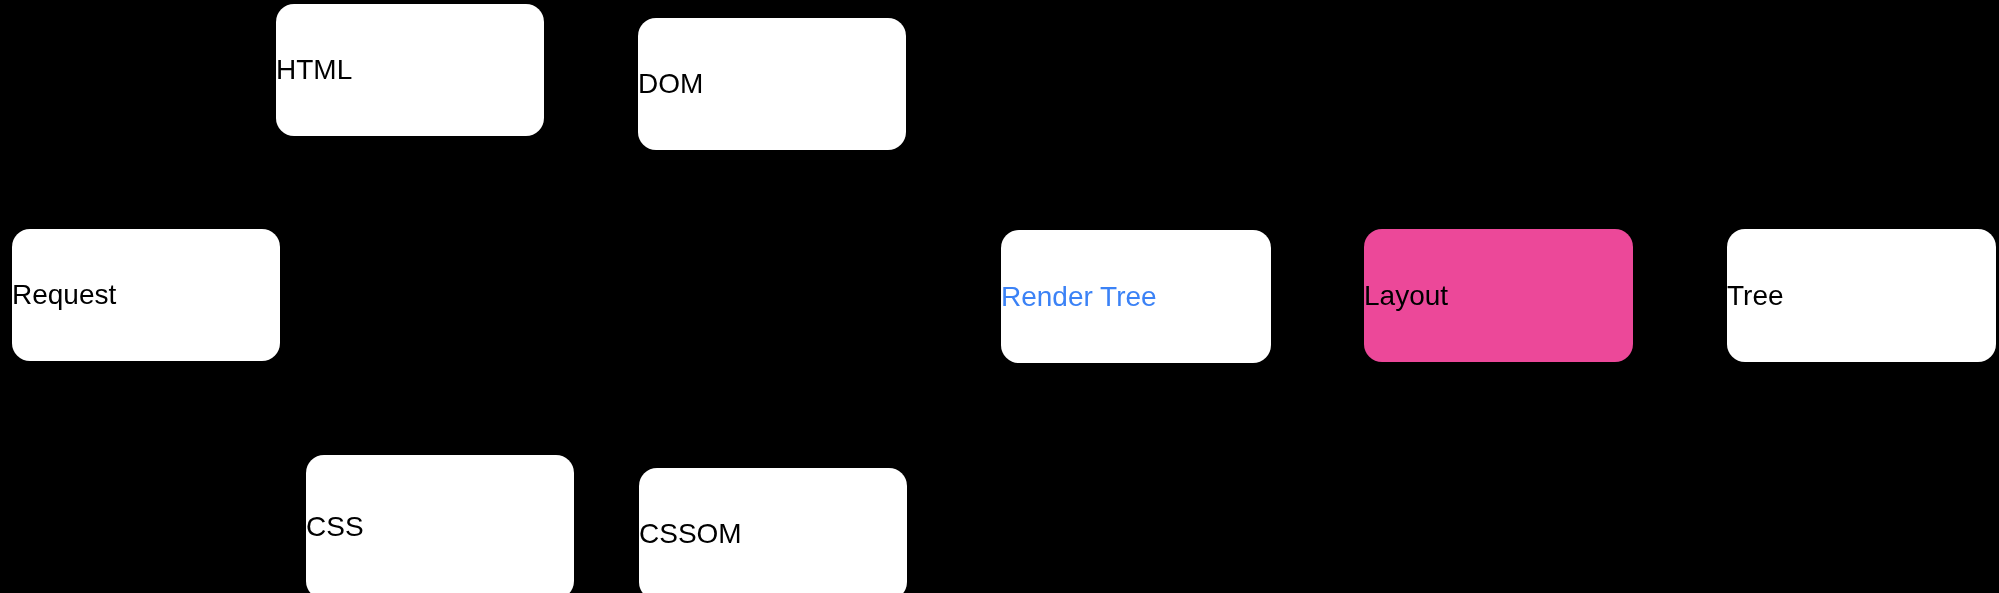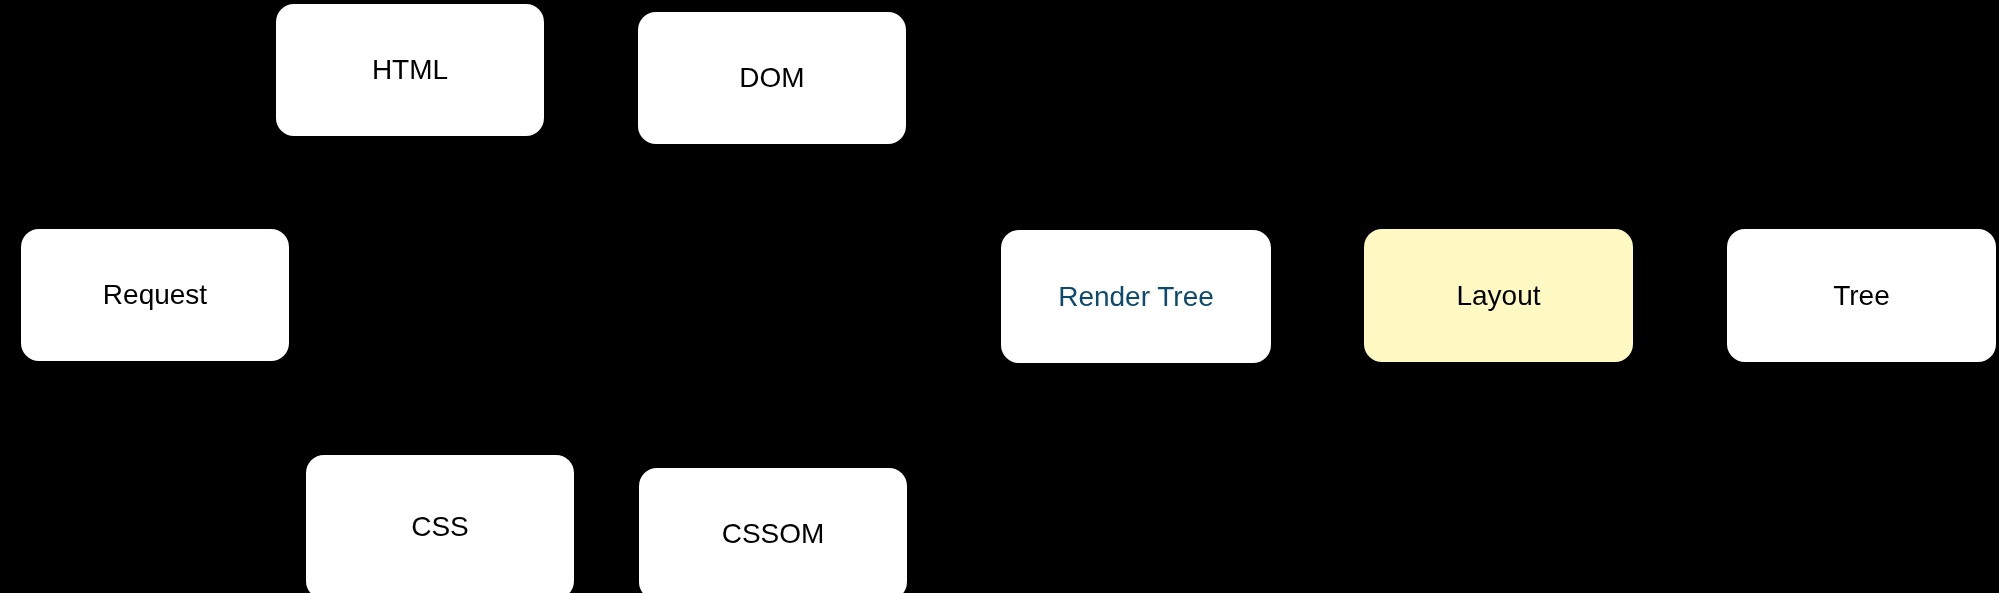--- a/index.html
+++ b/index.html
@@ -16,61 +16,60 @@
     font-family: "Liberation Sans", sans-serif;
   }
   .node {
     position: absolute;
     width: 268px;
     height: 132px;
     background: #ffffff;
     border-radius: 18px;
     display: flex;
     align-items: center;
-    justify-content: center;
     box-sizing: border-box;
   }
   .node-label {
     font-size: 28px;
     line-height: 1;
     color: #000000;
     white-space: nowrap;
     text-align: center;
   }
 </style>
 </head>
 <body>
 
 <div class="canvas" style="background: rgb(0, 0, 0);">
 
-  <div class="node" style="left: 21px; top: 229px; width: 268px; height: 132px; background: rgb(255, 255, 255);">
+  <div class="node" style="left: 12px; top: 229px; width: 268px; height: 132px; background: rgb(255, 255, 255);">
     <span class="node-label" style="color: rgb(0, 0, 0);">Request</span>
   </div>
 
   <div class="node" style="left: 276px; top: 4px; width: 268px; height: 132px; background: rgb(255, 255, 255);">
     <span class="node-label" style="color: rgb(0, 0, 0);">HTML</span>
   </div>
 
   <div class="node" style="left: 277px; top: 455px; width: 268px; height: 144px; background: rgb(255, 255, 255); margin-left: 29px;">
     <span class="node-label" style="color: rgb(0, 0, 0);">CSS</span>
   </div>
 
-  <div class="node" style="left: 638px; top: 12px; width: 268px; height: 132px; background: rgb(255, 255, 255);">
+  <div class="node" style="left: 638px; top: 18px; width: 268px; height: 132px; background: rgb(255, 255, 255);">
     <span class="node-label" style="color: rgb(0, 0, 0);">DOM</span>
   </div>
 
   <div class="node" style="left: 639px; top: 455px; width: 268px; height: 132px; background: rgb(255, 255, 255); margin-top: 13px;">
     <span class="node-label" style="color: rgb(0, 0, 0);">CSSOM</span>
   </div>
 
   <div class="node" style="left: 1001px; top: 230px; width: 270px; height: 133px; background: rgb(255, 255, 255);">
-    <span class="node-label" style="color: #0c4a6e;">Render Tree</span>
+    <span class="node-label" style="color: #3b82f6;">Render Tree</span>
   </div>
 
-  <div class="node" style="left: 1364px; top: 229px; width: 269px; height: 133px; background: #fef9c3;">
+  <div class="node" style="left: 1364px; top: 229px; width: 269px; height: 133px; background: #ec4899;">
     <span class="node-label" style="color: rgb(0, 0, 0);">Layout</span>
   </div>
 
   <div class="node" style="left: 1727px; top: 229px; width: 269px; height: 133px; background: rgb(255, 255, 255);">
     <span class="node-label" style="color: rgb(0, 0, 0);">Tree</span>
   </div>
 
 </div>
 
 </body></html>

